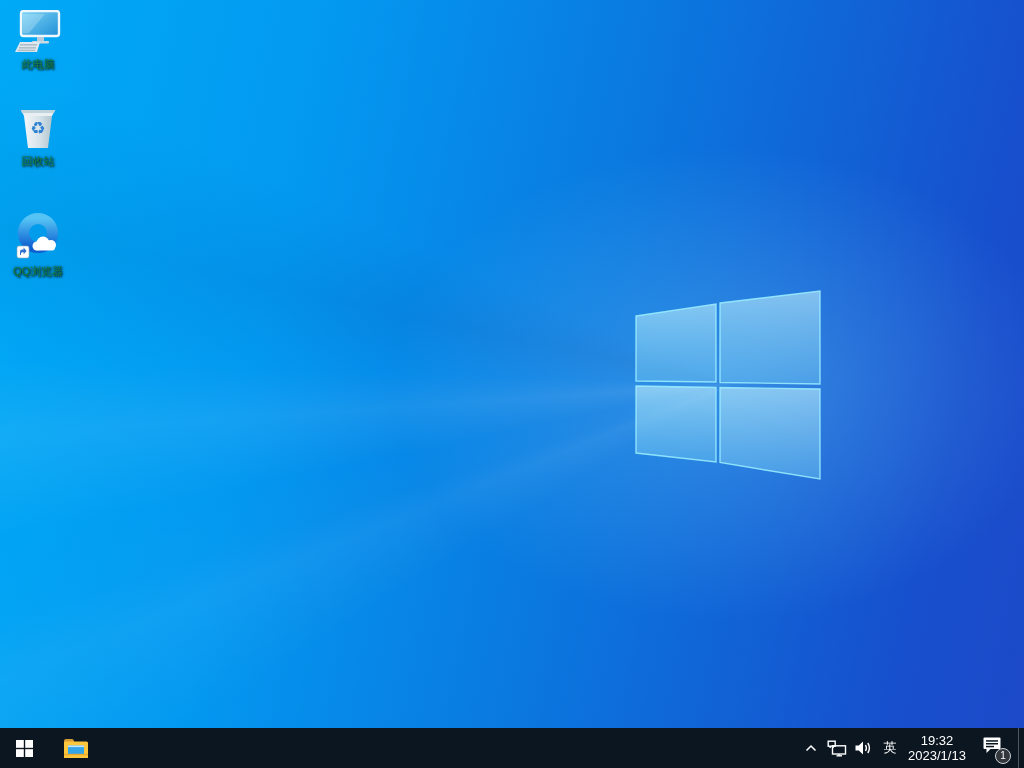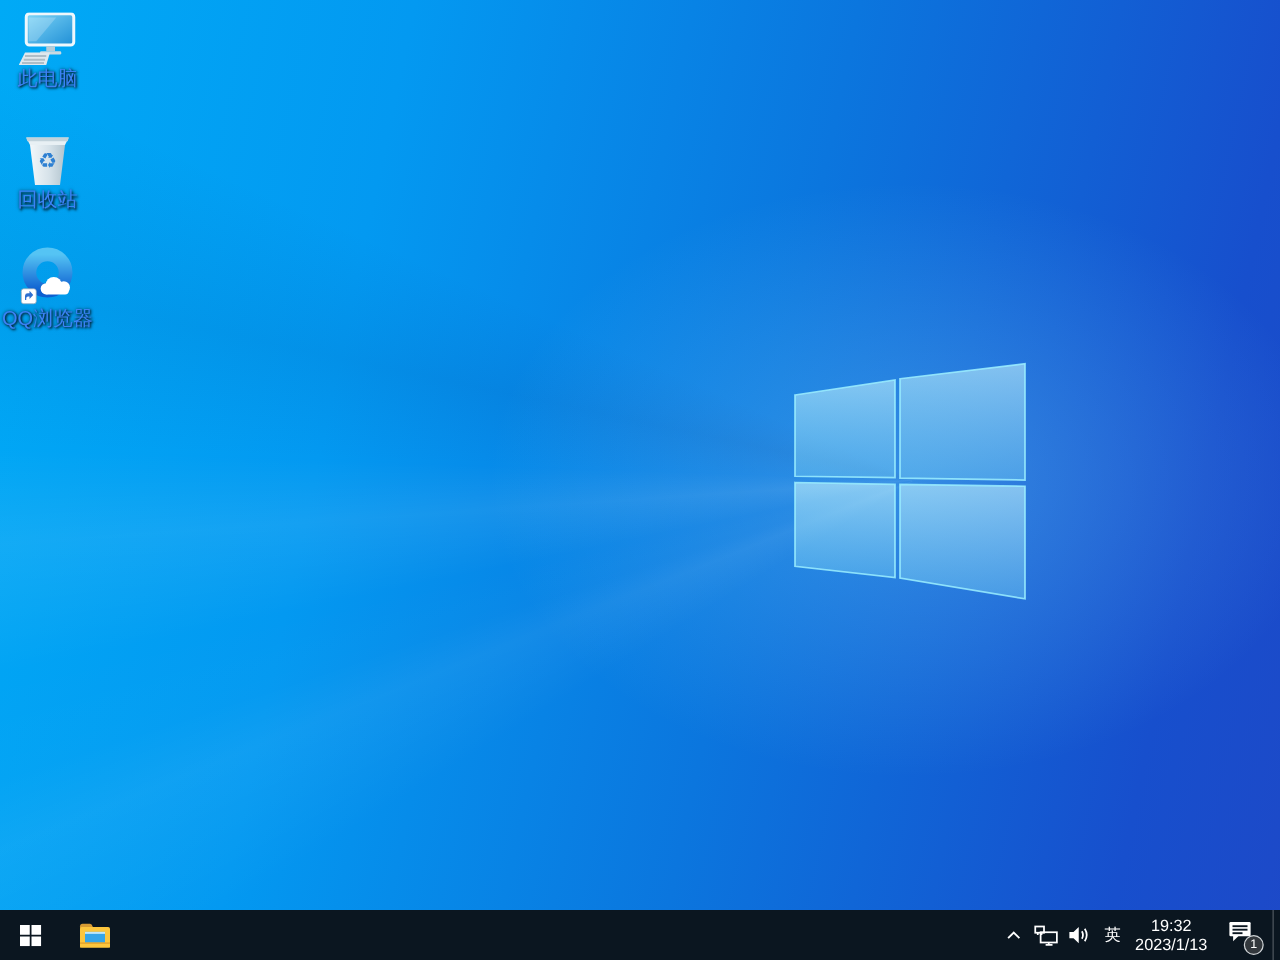--- a/index.html
+++ b/index.html
@@ -30,21 +30,21 @@
   .win-logo { position:absolute; left:632px; top:288px; }
 
   
   .desk-icon {
     position:absolute; left:1px; width:74px;
     display:flex; flex-direction:column; align-items:center;
     cursor:default;
   }
   .desk-icon .art { height:48px; display:flex; align-items:flex-end; justify-content:center; }
   .desk-icon .lbl {
-    margin-top:3px; font-size:16px; line-height:14px; color:#3b82f6; text-align:center;
+    margin-top:3px; font-size:11px; line-height:14px; color:#15803d; text-align:center;
     text-shadow:1px 1px 2px rgba(0,0,0,.9), 0 0 3px rgba(0,0,0,.55);
     white-space:nowrap;
   }
 
   
   .taskbar {
     position:absolute; left:0; bottom:0; width:1024px; height:40px;
     background:#0b1620; display:flex; align-items:stretch;
     color:#fff;
   }
@@ -129,21 +129,21 @@
         </defs>
         <polygon points="6,11 34,11 30,43 10,43" fill="url(#bin)"></polygon>
         <polygon points="3,5 37,5 34,11 6,11" fill="#e8f0f4"></polygon>
         <polygon points="3,5 37,5 36.2,8 3.8,8" fill="#c2d2da"></polygon>
         <text x="20" y="29" font-size="17" fill="#2e80d2" text-anchor="middle" font-family="'DejaVu Sans',sans-serif">♻</text>
       </svg>
     </div>
     <div class="lbl">回收站</div>
   </div>
 
-  <div class="desk-icon" style="top:198px">
+  <div class="desk-icon" style="top:213px">
     <div class="art">
       <svg width="48" height="50" viewBox="0 0 48 50">
         <defs>
           <linearGradient id="ring" x1="0" y1="0" x2="0" y2="1">
             <stop offset="0" stop-color="#55c4f4"></stop>
               <stop offset="1" stop-color="#0d5fd0"></stop>
           </linearGradient>
         </defs>
         <circle cx="24" cy="22" r="14.5" fill="none" stroke="url(#ring)" stroke-width="11"></circle>
         <g fill="#ffffff">

